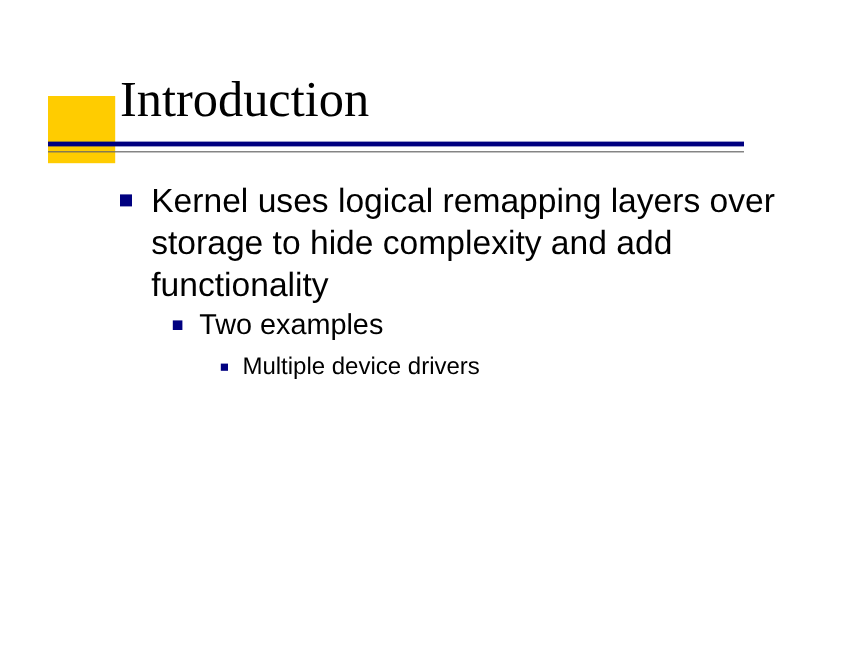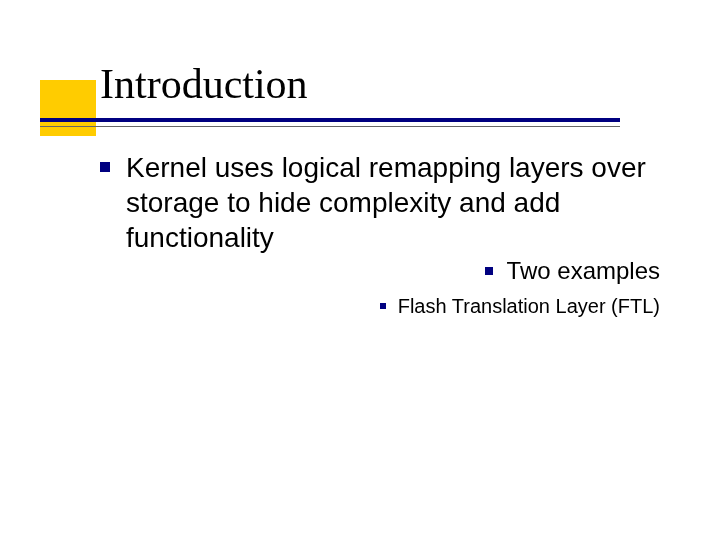--- a/index.html
+++ b/index.html
@@ -53,21 +53,20 @@
   }
   .body {
     position: absolute;
     left: 100px;
     top: 150px;
     width: 560px;
   }
   .bullet-row {
     display: flex;
     align-items: flex-start;
-    justify-content: flex-end;
   }
   .sq {
     flex: 0 0 auto;
     background: #000080;
     margin-top: 0.5em;
   }
   .lvl1 .sq { width: 10px; height: 10px; margin-right: 16px; margin-top: 12px; }
   .lvl1 .txt { font-size: 28px; line-height: 1.25; }
   .lvl2 { margin-left: 44px; margin-top: 2px; }
   .lvl2 .sq { width: 8px; height: 8px; margin-right: 14px; margin-top: 10px; }
@@ -92,20 +91,20 @@
     <div class="bullet-row lvl1">
       <div class="sq"></div>
       <div class="txt">Kernel uses logical remapping layers over storage to hide complexity and add functionality</div>
     </div>
 
     <div class="bullet-row lvl2">
       <div class="sq"></div>
       <div class="txt">Two examples</div>
     </div>
 
-
     <div class="bullet-row lvl3">
       <div class="sq"></div>
-      <div class="txt">Flash Translation Layer (FTL)</div>
+      <div class="txt">Multiple device drivers</div>
     </div>
+
 
   </div>
 </div>
 
 </body></html>

